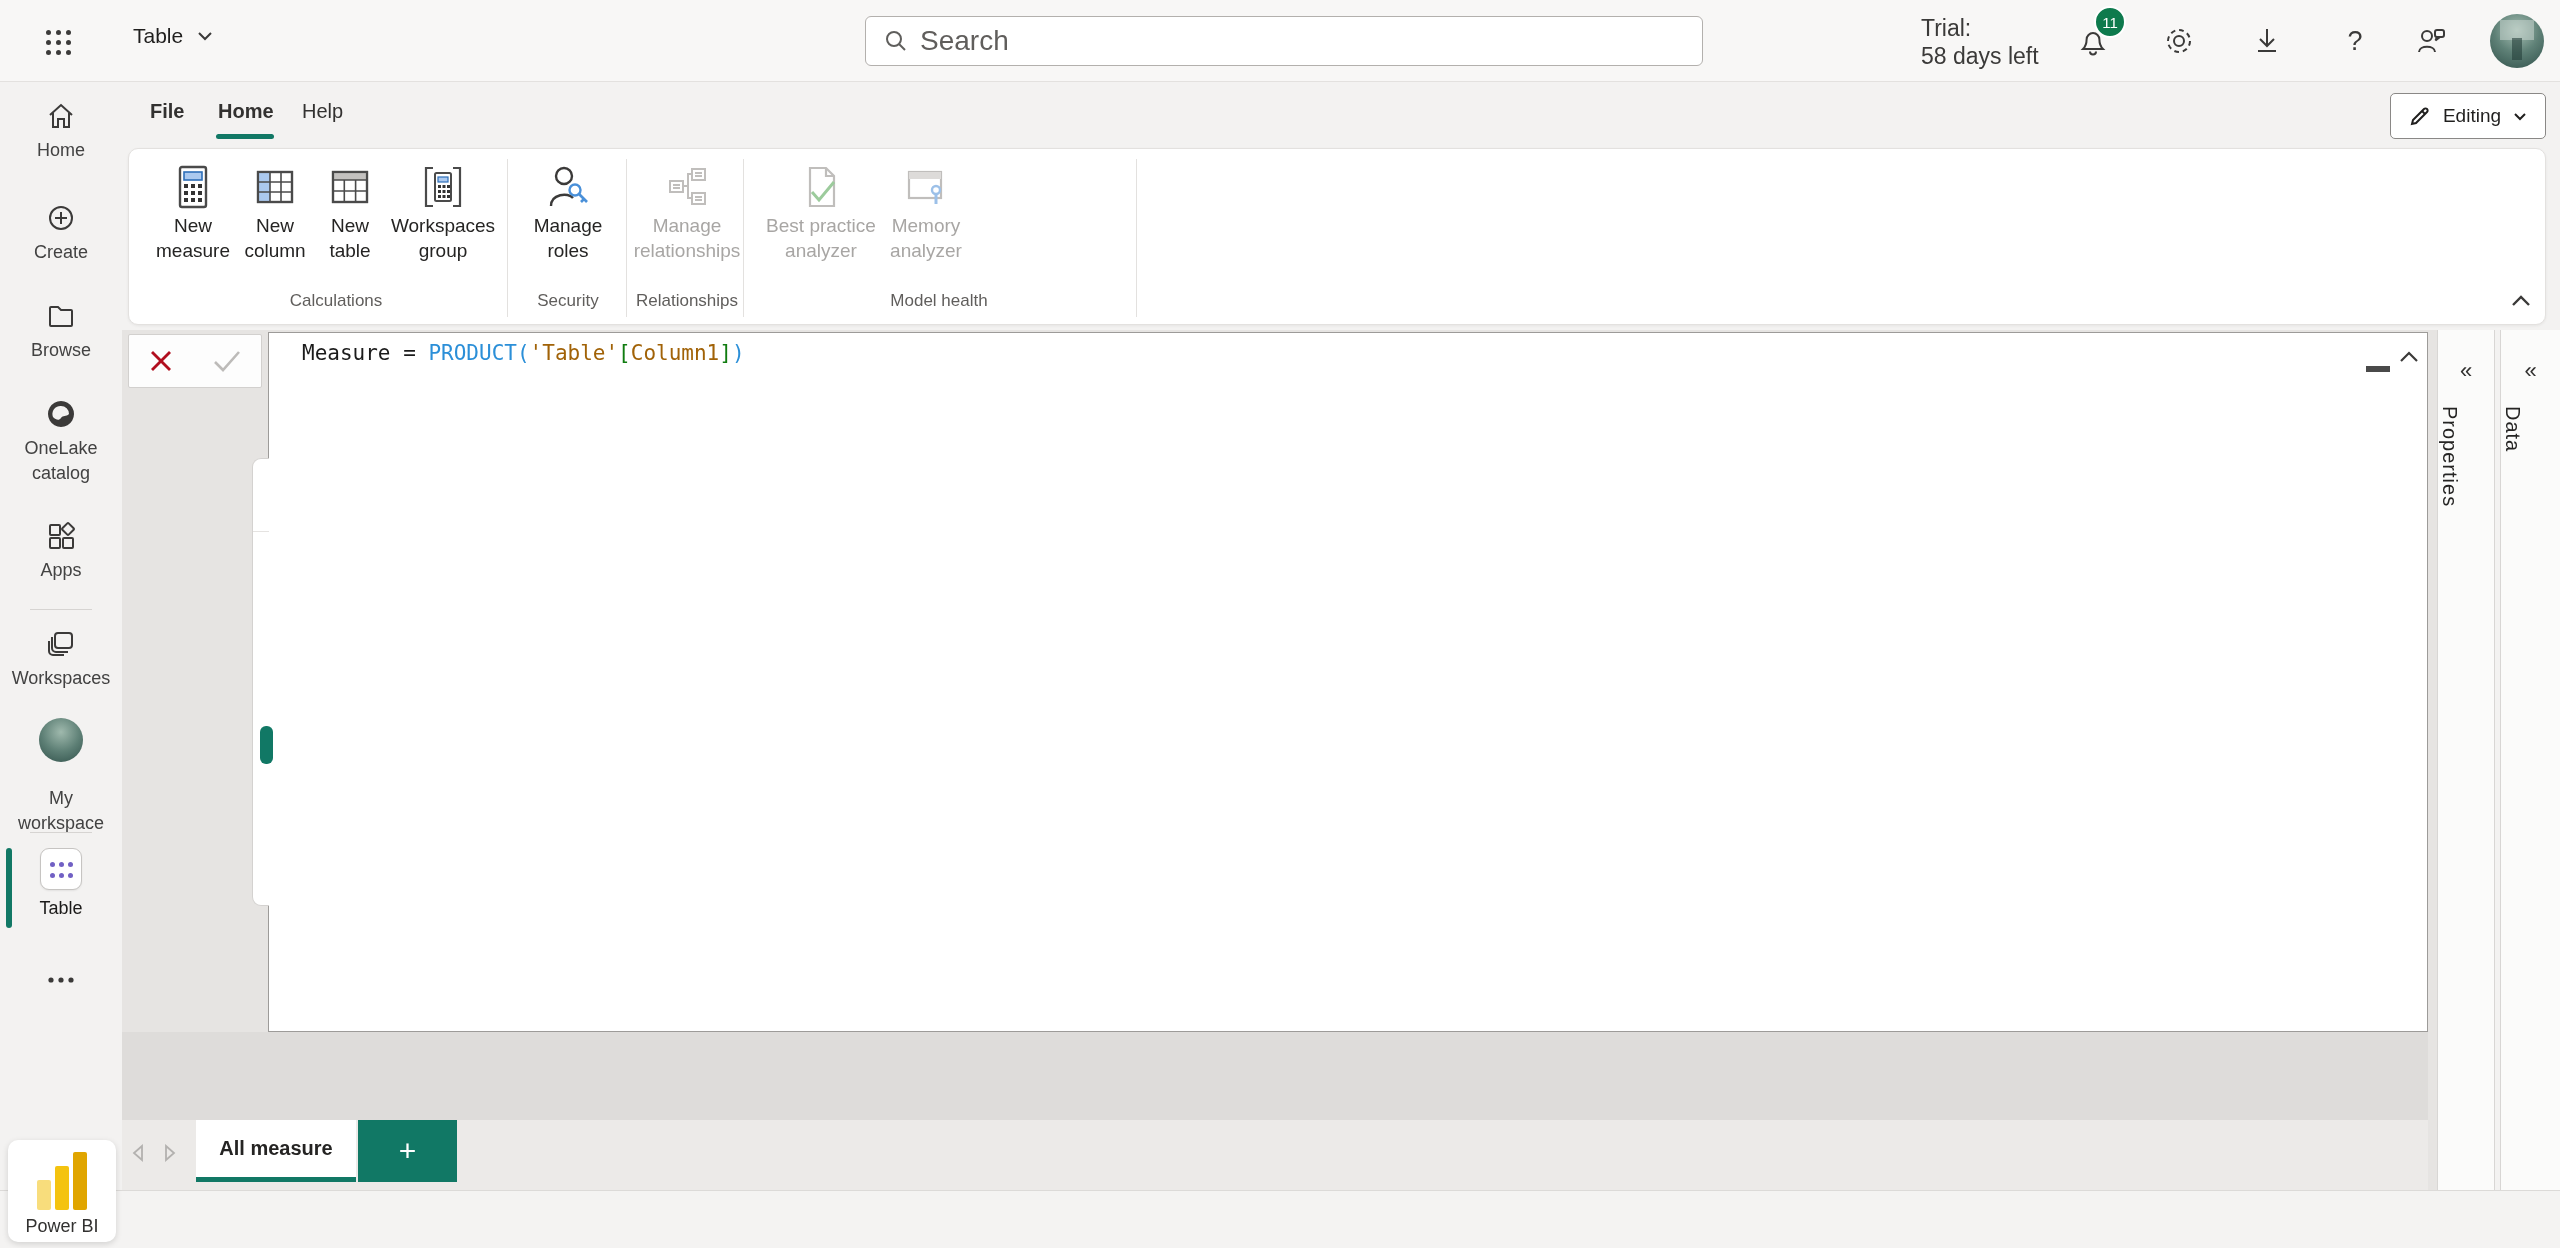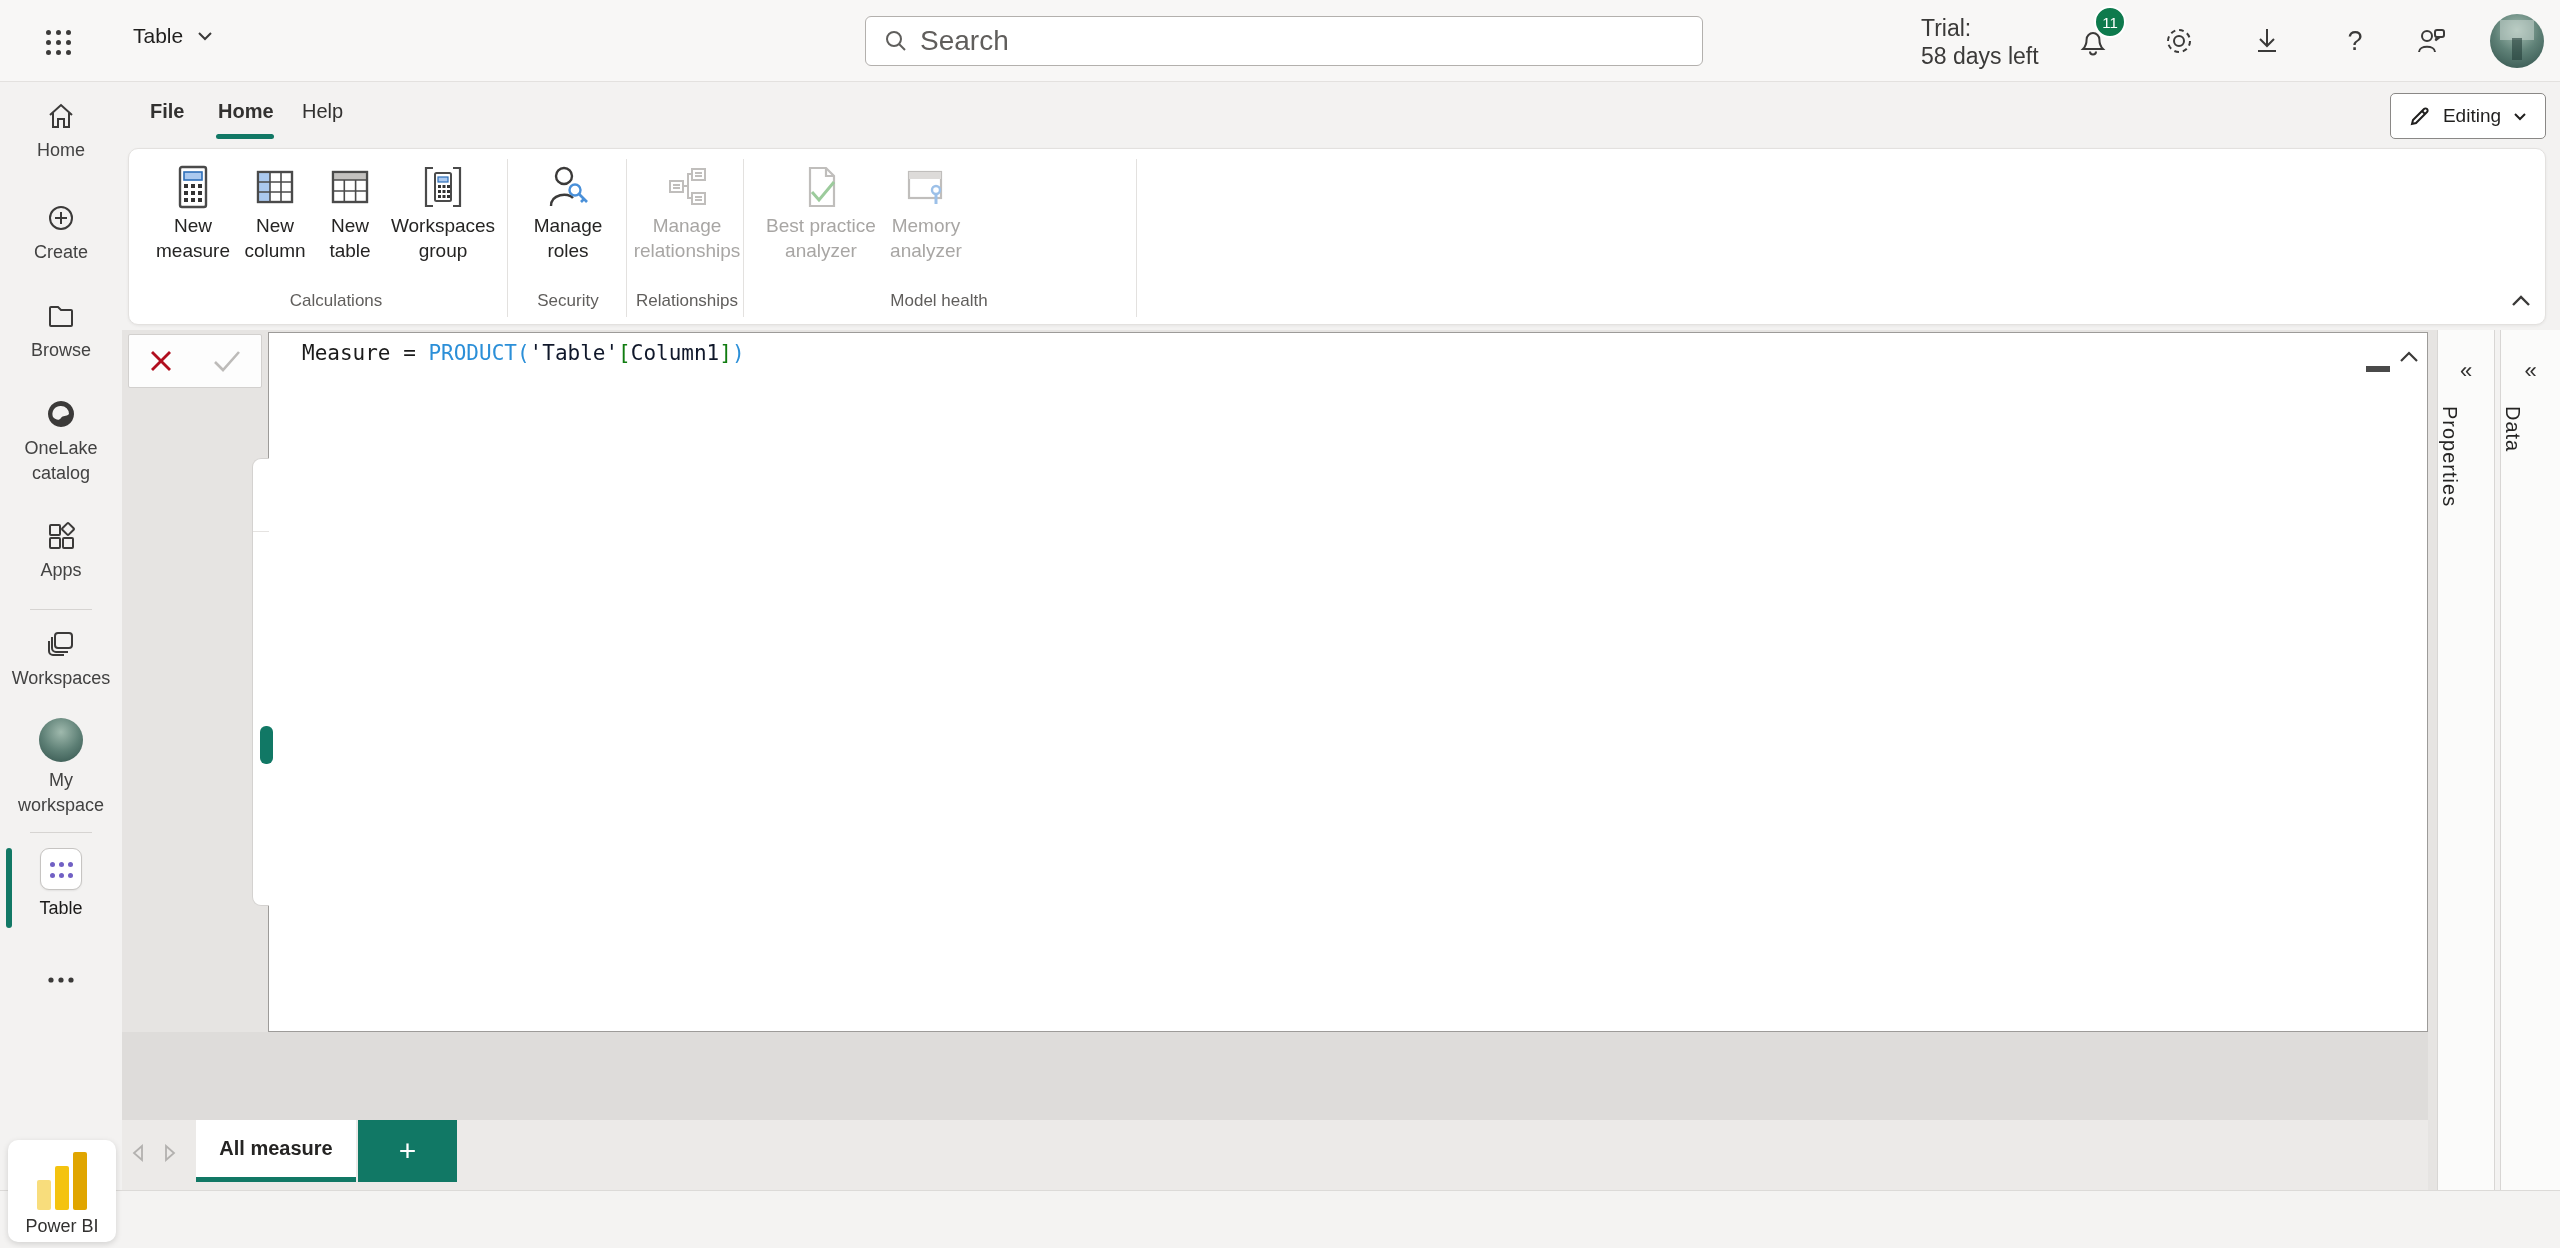--- a/index.html
+++ b/index.html
@@ -59,21 +59,21 @@
   #commit-panel { position:absolute; left:128px; top:334px; width:134px; height:54px; background:#fdfdfd; border:1px solid #d2d0ce; border-radius:2px; display:flex; align-items:center; justify-content:space-around; z-index:6; }
   #commit-panel span { cursor:pointer; display:flex; }
 
   #canvas { position:absolute; left:268px; top:332px; width:2160px; height:700px; background:#fff; border:1px solid #9d9b99; z-index:4; }
   .lnum { position:absolute; font-family:"DejaVu Sans Mono", monospace; font-size:21px; }
   .ln1 { color:#4f97d6; }
   .ln2 { color:#2b5797; }
   #code-line { position:absolute; left:302px; top:341px; font-family:"DejaVu Sans Mono", monospace; font-size:21px; white-space:pre; z-index:6; }
   .sx-plain { color:#1b1b1b; }
   .sx-fn { color:#2b8fd8; }
-  .sx-ref { color:#0f172a; }
+  .sx-ref { color:#a16207; }
   .sx-br { color:#107c10; }
   #fx-scrollthumb { position:absolute; left:2366px; top:366px; width:24px; height:6px; background:#4a4a4a; z-index:6; cursor:pointer; }
   #fx-collapse { position:absolute; left:2396px; top:346px; width:26px; height:22px; display:flex; align-items:center; justify-content:center; z-index:6; cursor:pointer; }
 
   #peek-card { position:absolute; left:252px; top:458px; width:17px; height:448px; background:#fff; border:1px solid #d4d2d0; border-right:none; border-radius:9px 0 0 9px; z-index:5; }
   #peek-divider { position:absolute; left:0; top:72px; width:16px; height:1px; background:#e5e3e1; }
   #peek-handle { position:absolute; left:260px; top:726px; width:13px; height:38px; background:#117865; border-radius:6px; z-index:7; cursor:pointer; }
 
   
   .vpanel { position:absolute; top:330px; height:860px; background:#fbfbfa; border-left:1px solid #d8d6d4; z-index:10; text-align:center; cursor:pointer; }
@@ -223,21 +223,21 @@
             <path d="M7 9 v11 a4 4 0 0 0 4 4 h12" fill="none" stroke="#3b3a39" stroke-width="2"></path>
             <path d="M4 13 v10 a4 4 0 0 0 4 4 h11" fill="none" stroke="#3b3a39" stroke-width="2"></path>
           </svg>
       </div>
       <div class="nav-label">Workspaces</div>
     </div>
     <div class="nav-item" style="top:640px">
       <div class="nav-icon">
         <div style="width:44px;height:44px;border-radius:50%;background:radial-gradient(circle at 50% 32%, #9fb9ad 0%, #5d7f75 52%, #30504a 100%);"></div>
       </div>
-      <div class="nav-label" style="margin-top:10px">My workspace</div>
+      <div class="nav-label" style="margin-top:28px">My workspace</div>
     </div>
     <div class="nav-divider" style="top:750px"></div>
     <div id="sel-bar" style="top:766px"></div>
     <div class="nav-item" style="top:764px">
       <div class="nav-icon" style="height:46px">
         <div class="tbl-icon-box">
           <i style="left:9px;top:13px"></i>
             <i style="left:18px;top:13px"></i>
             <i style="left:27px;top:13px"></i>
           <i style="left:9px;top:24px"></i>

